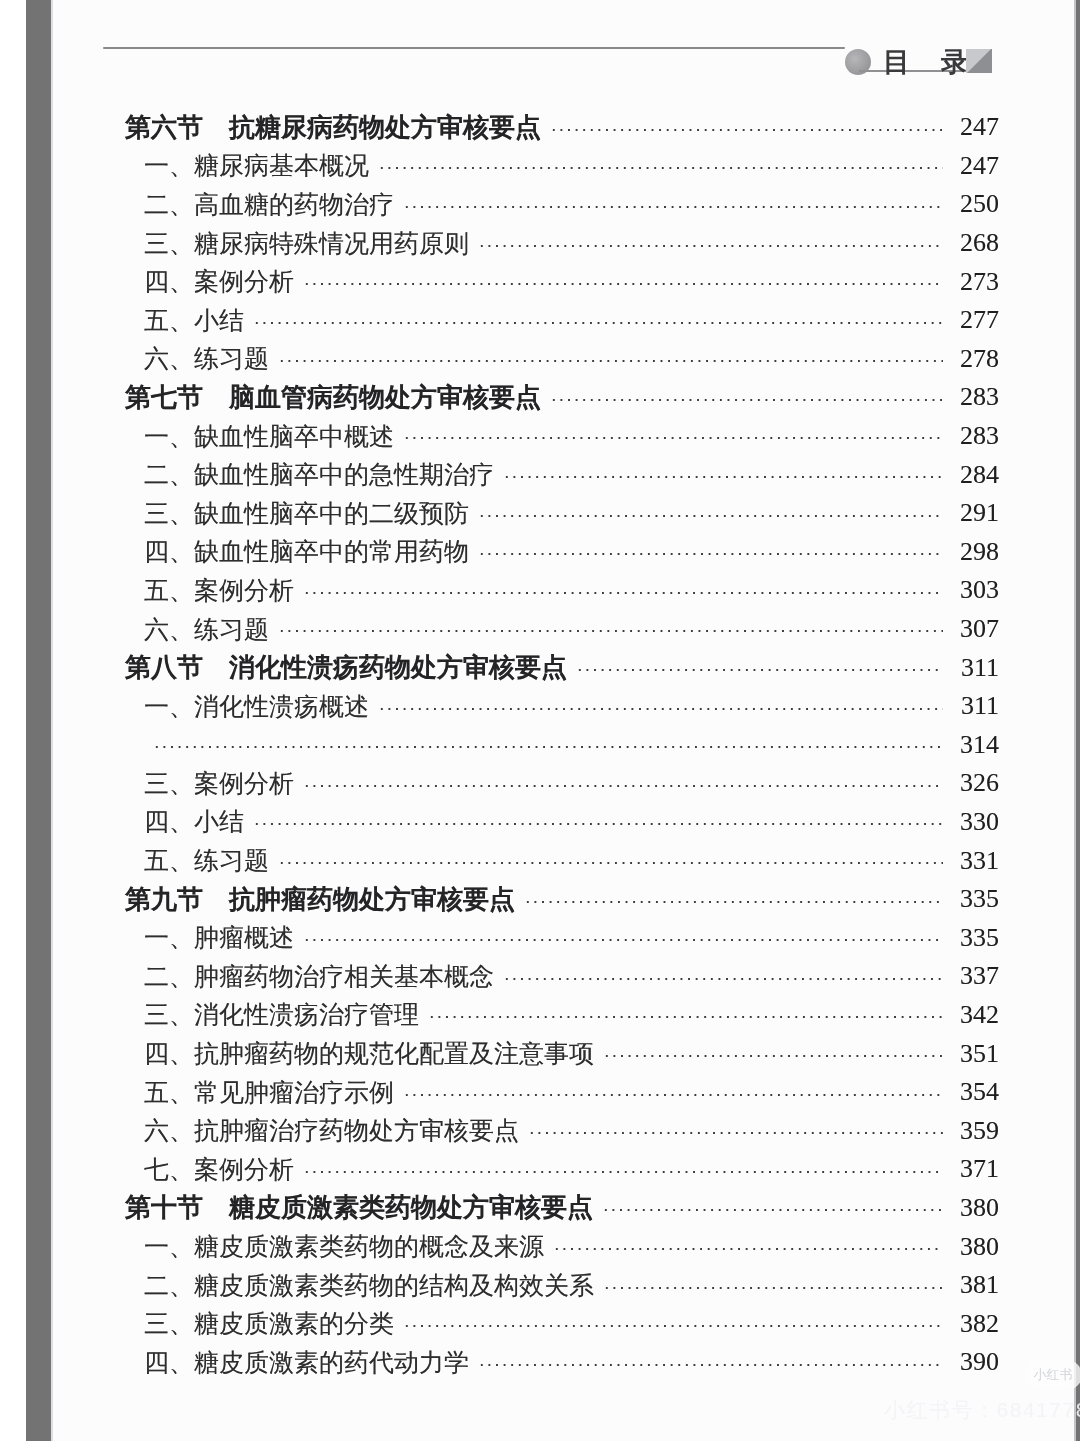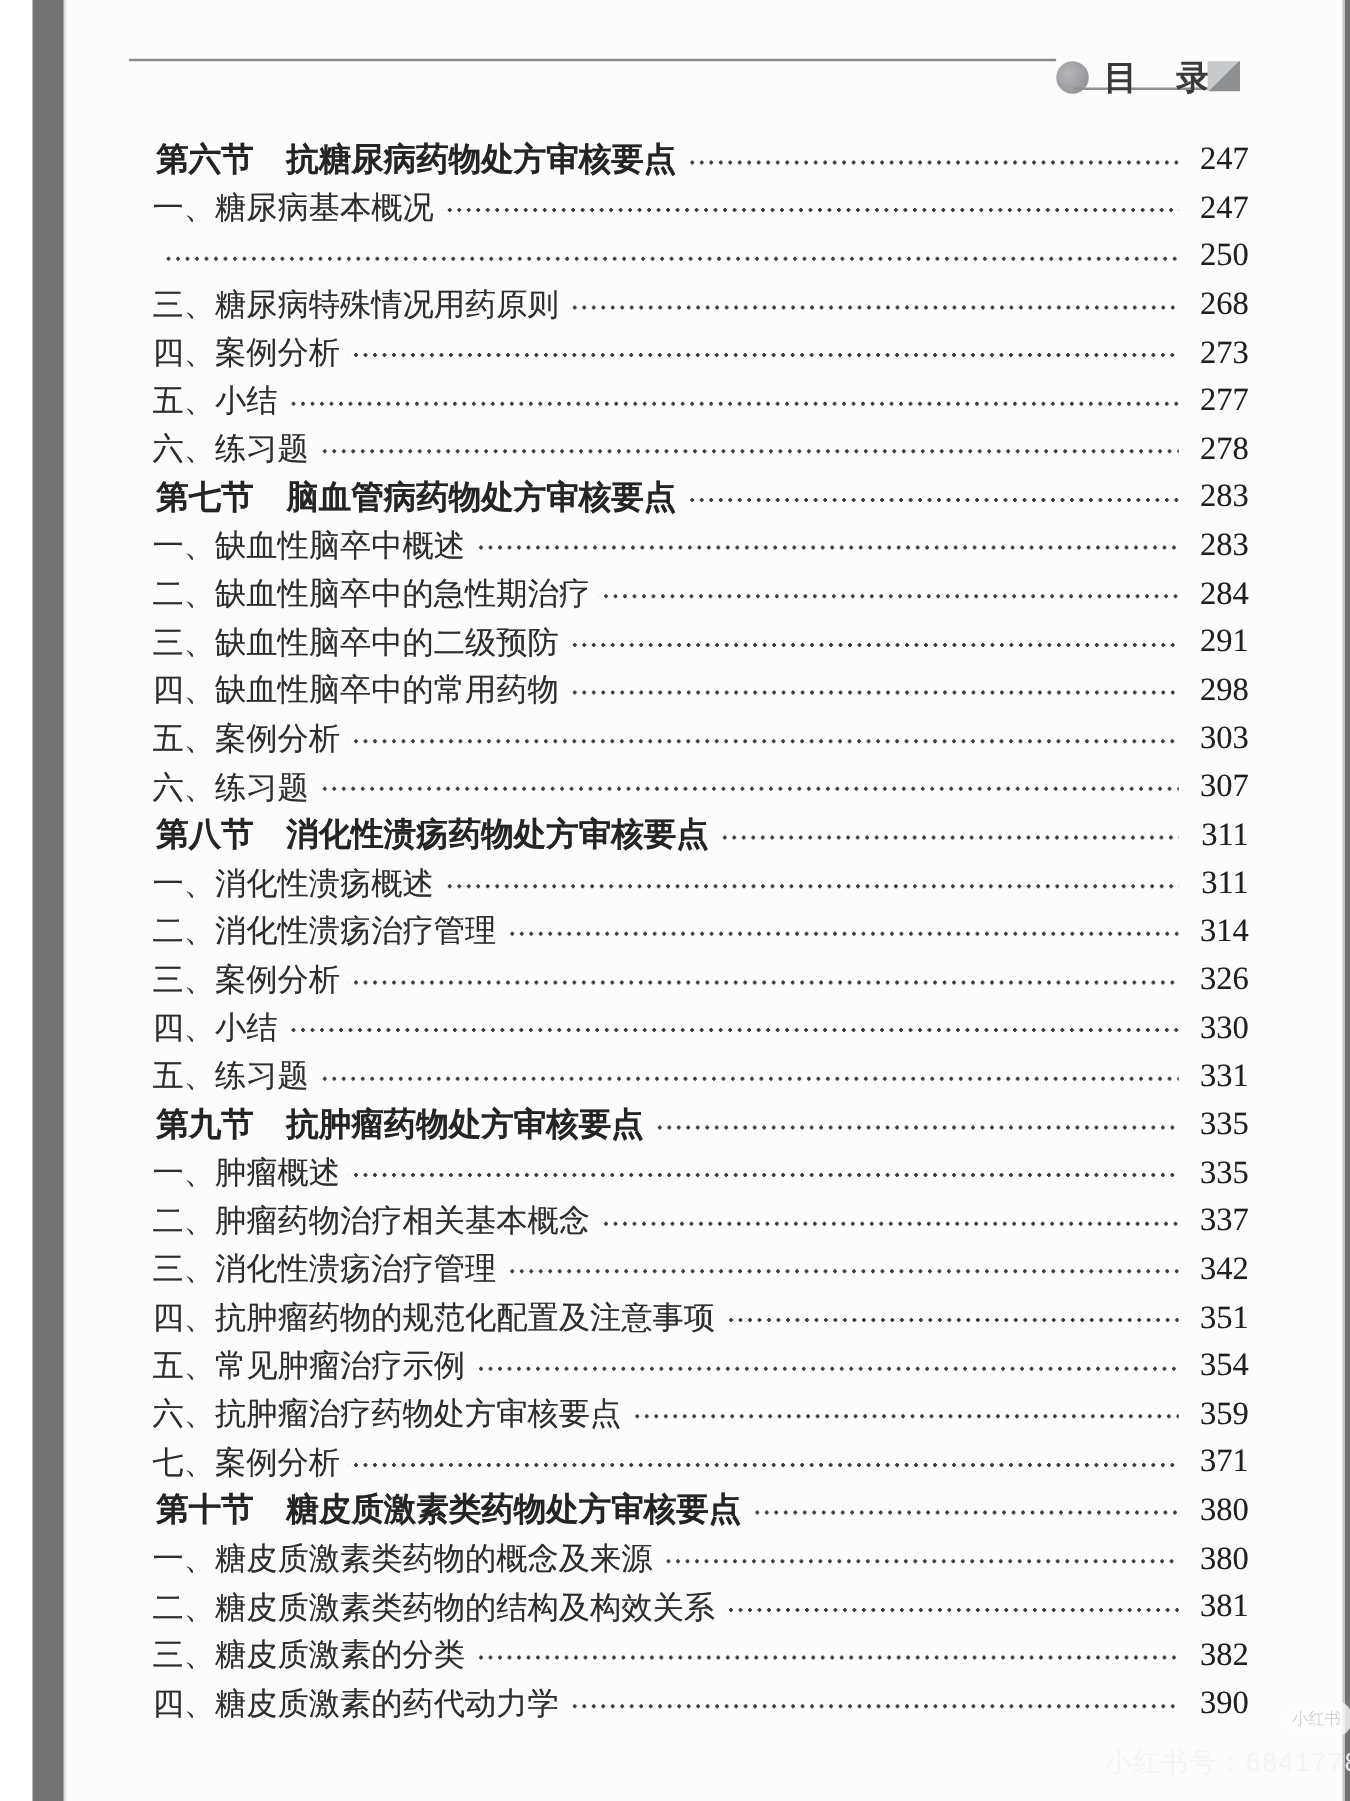--- a/index.html
+++ b/index.html
@@ -16,21 +16,21 @@
   .hline2{position:absolute;left:806px;top:70px;width:112px;height:2px;background:#909093;}
   .htitle{position:absolute;left:830px;top:44px;font-size:27px;font-weight:bold;
     color:#3a3a3c;white-space:nowrap;letter-spacing:2px;}
   .hsquare{position:absolute;left:913px;top:49px;width:26px;height:24px;
     background:linear-gradient(135deg,#c7c9cc 49%,#8d8f93 51%);}
   
   .toc{position:absolute;left:0;top:108px;width:100%;box-sizing:border-box;padding-right:75px;}
   .row{display:flex;align-items:center;height:38.6px;color:#2d2d2d;
     text-shadow:0 0 0.5px rgba(0,0,0,0.35);}
   .row.section{padding-left:72px;font-size:26px;font-weight:bold;color:#242426;}
-  .row.item{padding-left:69px;font-size:25px;}
+  .row.item{padding-left:91px;font-size:25px;}
   .row .t{white-space:nowrap;}
   .row .leader{flex:1;height:100%;margin:0 10px 0 7px;
     background-image:radial-gradient(circle,#3c3c3e 1.3px,rgba(0,0,0,0) 1.45px);
     background-size:7.6px 8px;background-repeat:repeat-x;background-position:2px 58%;}
   .row .p{font-size:26px;font-weight:normal;color:#1f1f20;min-width:46px;text-align:right;
     font-family:"Liberation Serif","DejaVu Serif",serif;}
   
   .wm-badge{position:absolute;right:24px;top:1360px;width:58px;height:30px;border-radius:15px;
     background:rgba(252,252,254,0.78);color:#d3d4d9;font-size:13px;line-height:30px;
     text-align:center;font-family:"Liberation Sans","DejaVu Sans",sans-serif;z-index:5;}
@@ -55,20 +55,21 @@
     <span class="t">第六节　抗糖尿病药物处方审核要点</span>
     <span class="leader"></span>
     <span class="p">247</span>
   </div>
         <div class="row item">
     <span class="t">一、糖尿病基本概况</span>
     <span class="leader"></span>
     <span class="p">247</span>
   </div>
         <div class="row item">
+    <span class="t">二、高血糖的药物治疗</span>
     <span class="leader"></span>
     <span class="p">250</span>
   </div>
         <div class="row item">
     <span class="t">三、糖尿病特殊情况用药原则</span>
     <span class="leader"></span>
     <span class="p">268</span>
   </div>
         <div class="row item">
     <span class="t">四、案例分析</span>
@@ -124,21 +125,20 @@
     <span class="t">第八节　消化性溃疡药物处方审核要点</span>
     <span class="leader"></span>
     <span class="p">311</span>
   </div>
         <div class="row item">
     <span class="t">一、消化性溃疡概述</span>
     <span class="leader"></span>
     <span class="p">311</span>
   </div>
         <div class="row item">
-    <span class="t">二、消化性溃疡治疗管理</span>
     <span class="leader"></span>
     <span class="p">314</span>
   </div>
         <div class="row item">
     <span class="t">三、案例分析</span>
     <span class="leader"></span>
     <span class="p">326</span>
   </div>
         <div class="row item">
     <span class="t">四、小结</span>

